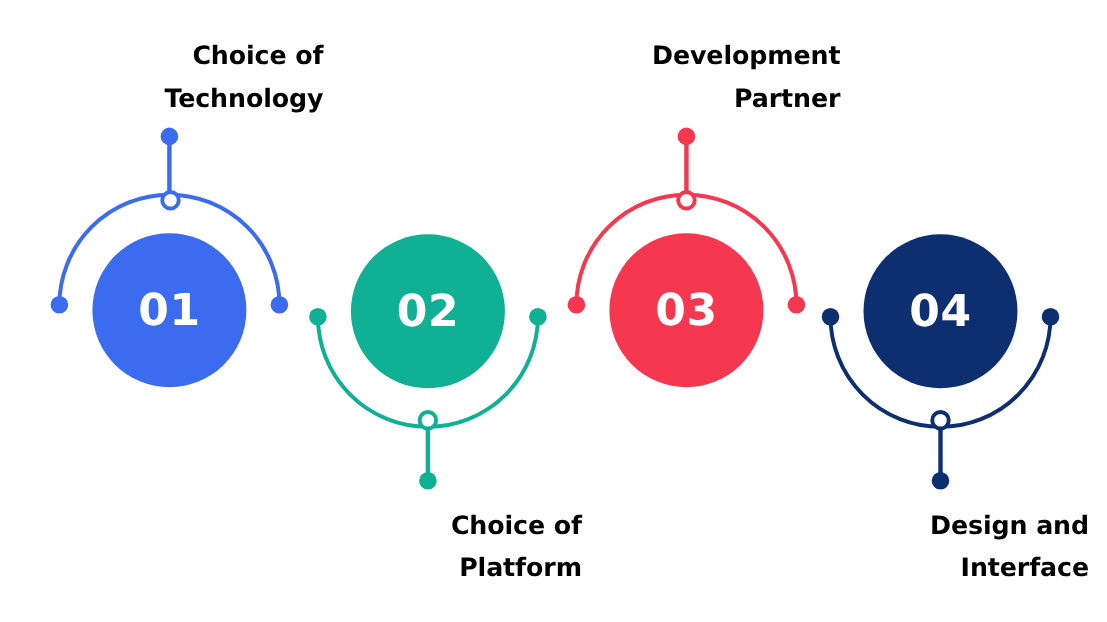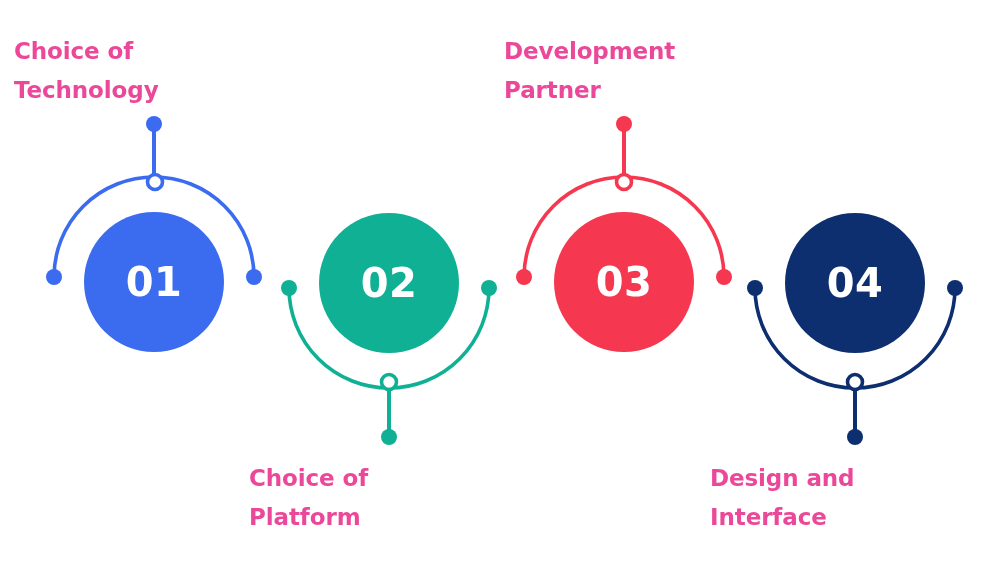--- a/index.html
+++ b/index.html
@@ -29,26 +29,26 @@
   }
   .step-number {
     font-family: "DejaVu Sans", "Liberation Sans", sans-serif;
     font-size: 40px;
     font-weight: bold;
     fill: #ffffff;
     letter-spacing: 0.5px;
   }
   .step-label {
     position: absolute;
-    text-align: left;
+    text-align: right;
     font-family: "DejaVu Sans", "Liberation Sans", sans-serif;
     font-size: 23px;
     font-weight: 600;
     line-height: 1.68;
-    color: #ec4899;
+    color: #000000;
     white-space: pre-line;
     letter-spacing: -0.1px;
   }
 </style>
 </head>
 <body>
 
 <div id="stage">
 
   <svg id="diagram-svg" viewBox="0 0 1006 565">
@@ -98,19 +98,19 @@
     </g>
 
   </svg>
 
   <div class="step-label" style="left:14px; top:32px; width:280px;">Choice of
 Technology</div>
 
   <div class="step-label" style="left:249px; top:459px; width:280px;">Choice of
 Platform</div>
 
-  <div class="step-label" style="left:504px; top:32px; width:280px;">Development
+  <div class="step-label" style="left:484px; top:32px; width:280px;">Development
 Partner</div>
 
   <div class="step-label" style="left:710px; top:459px; width:280px;">Design and
 Interface</div>
 
 </div>
 
 </body></html>

